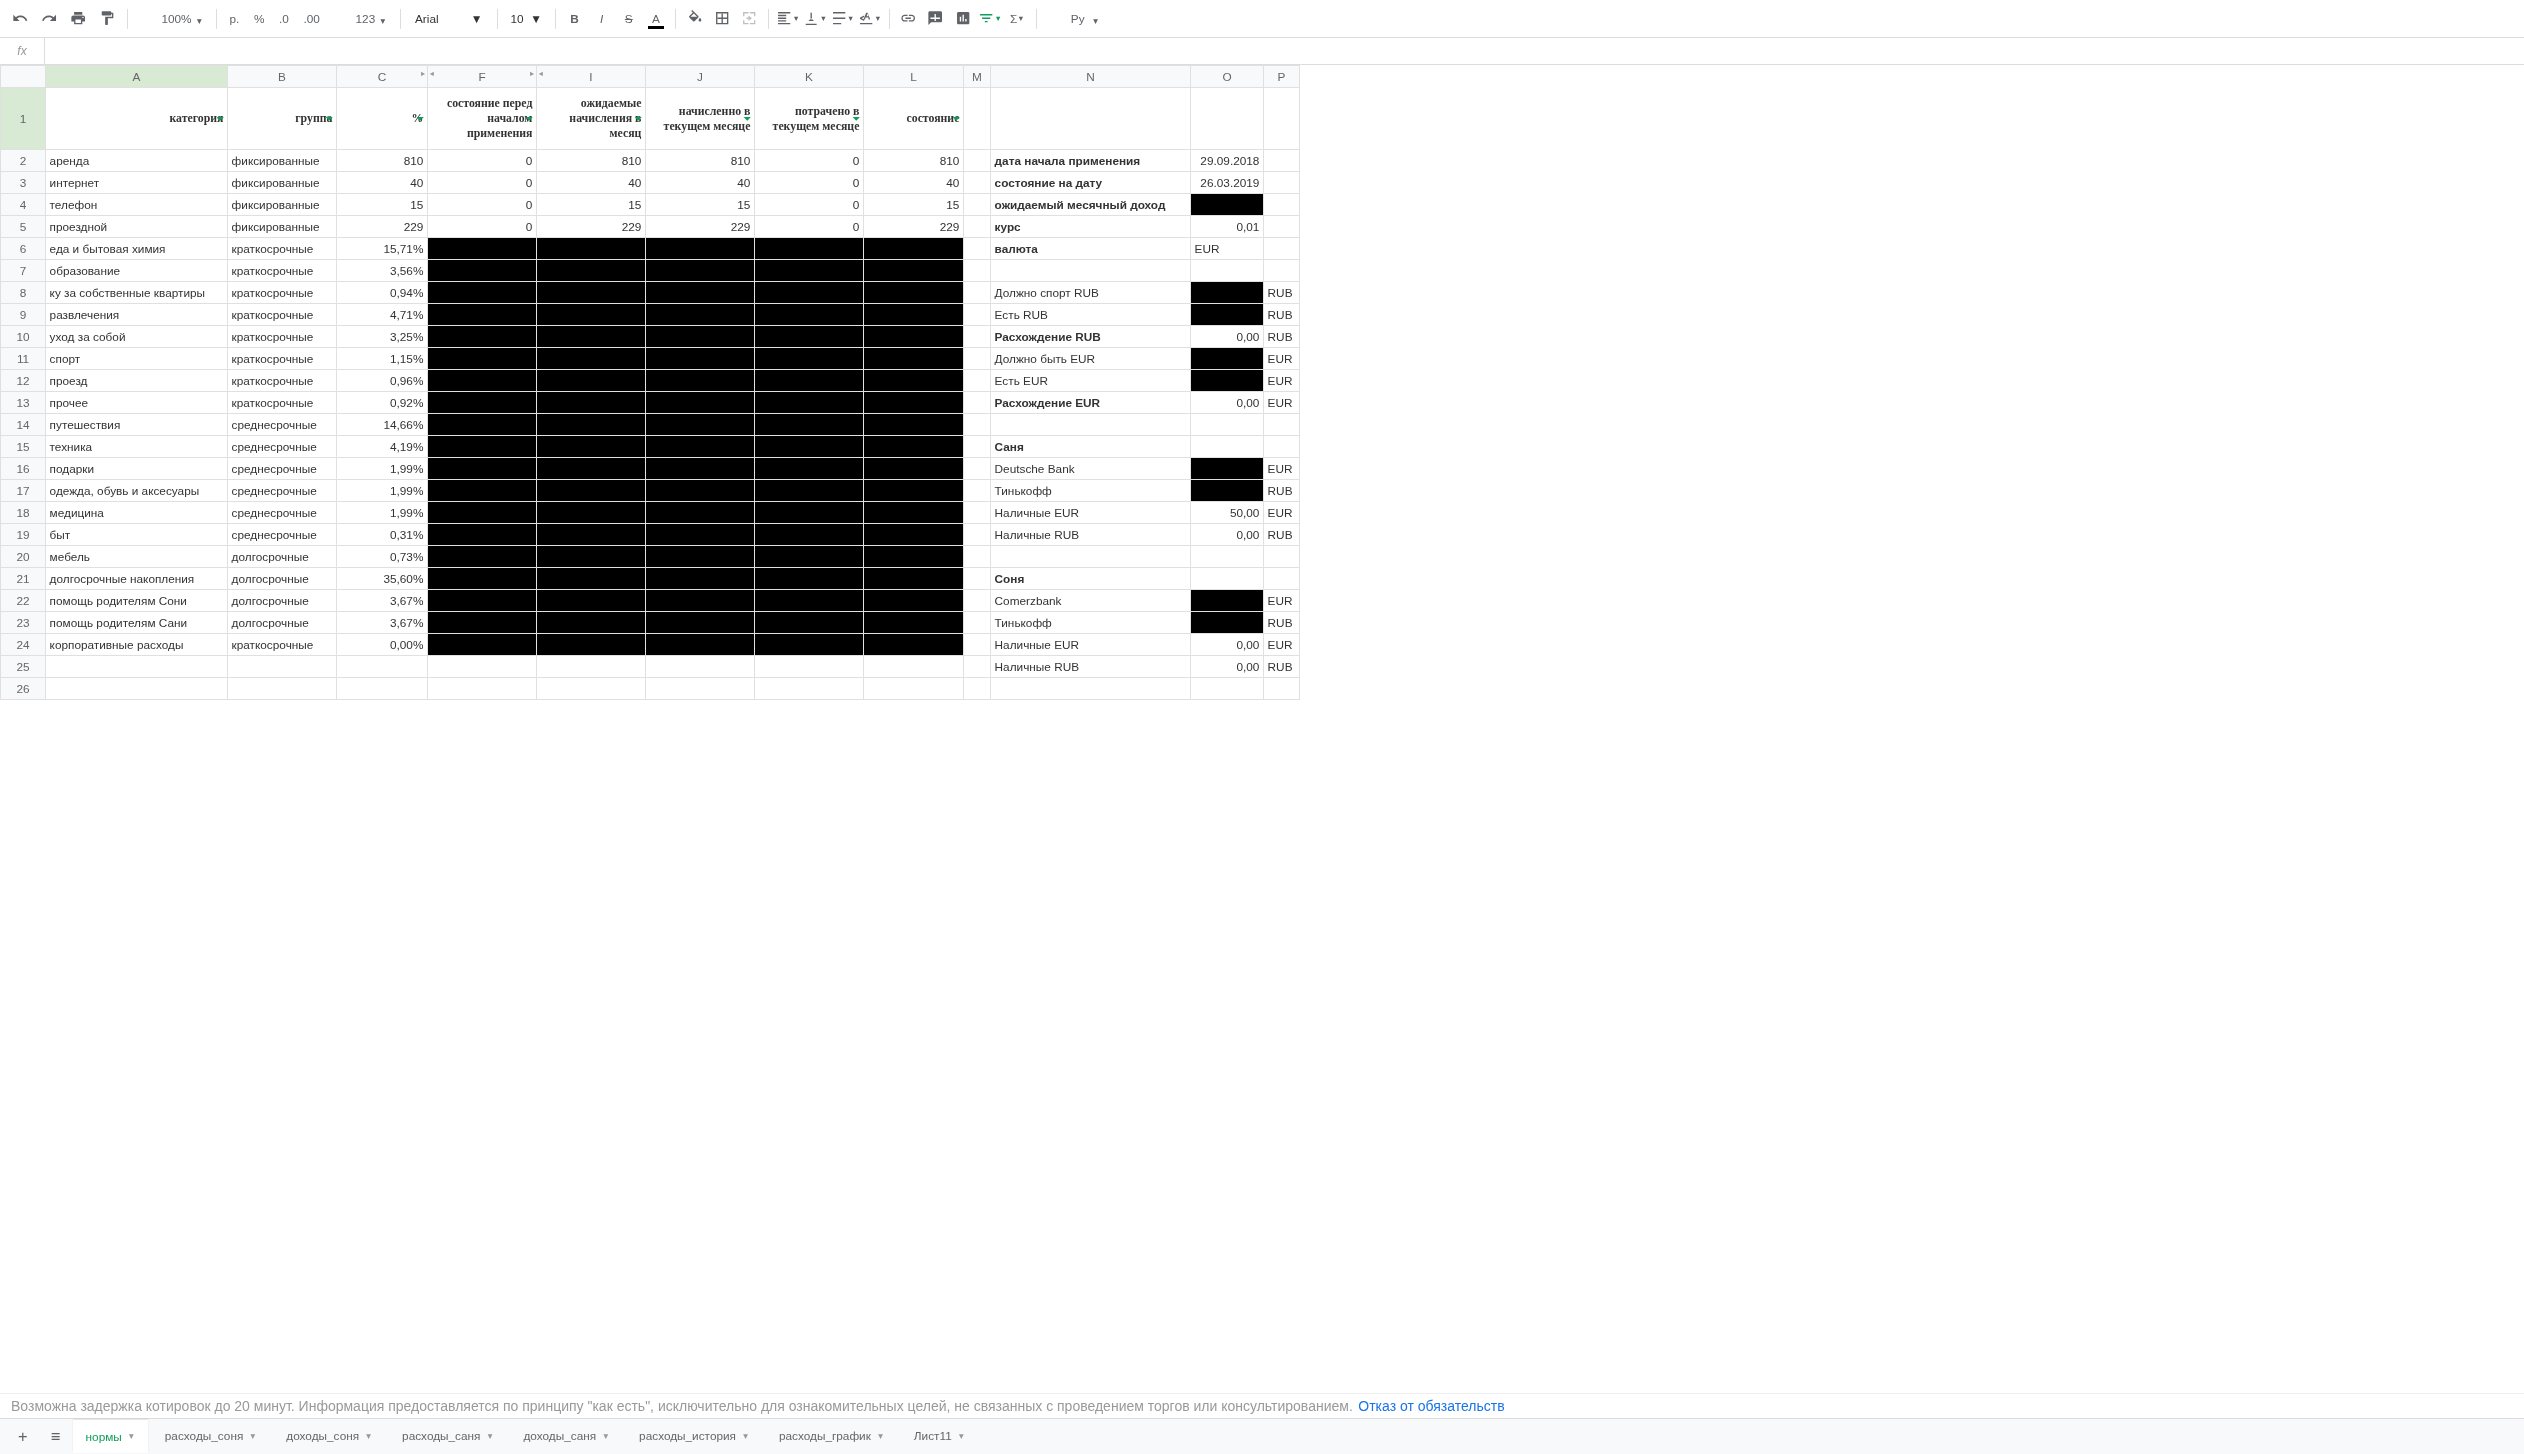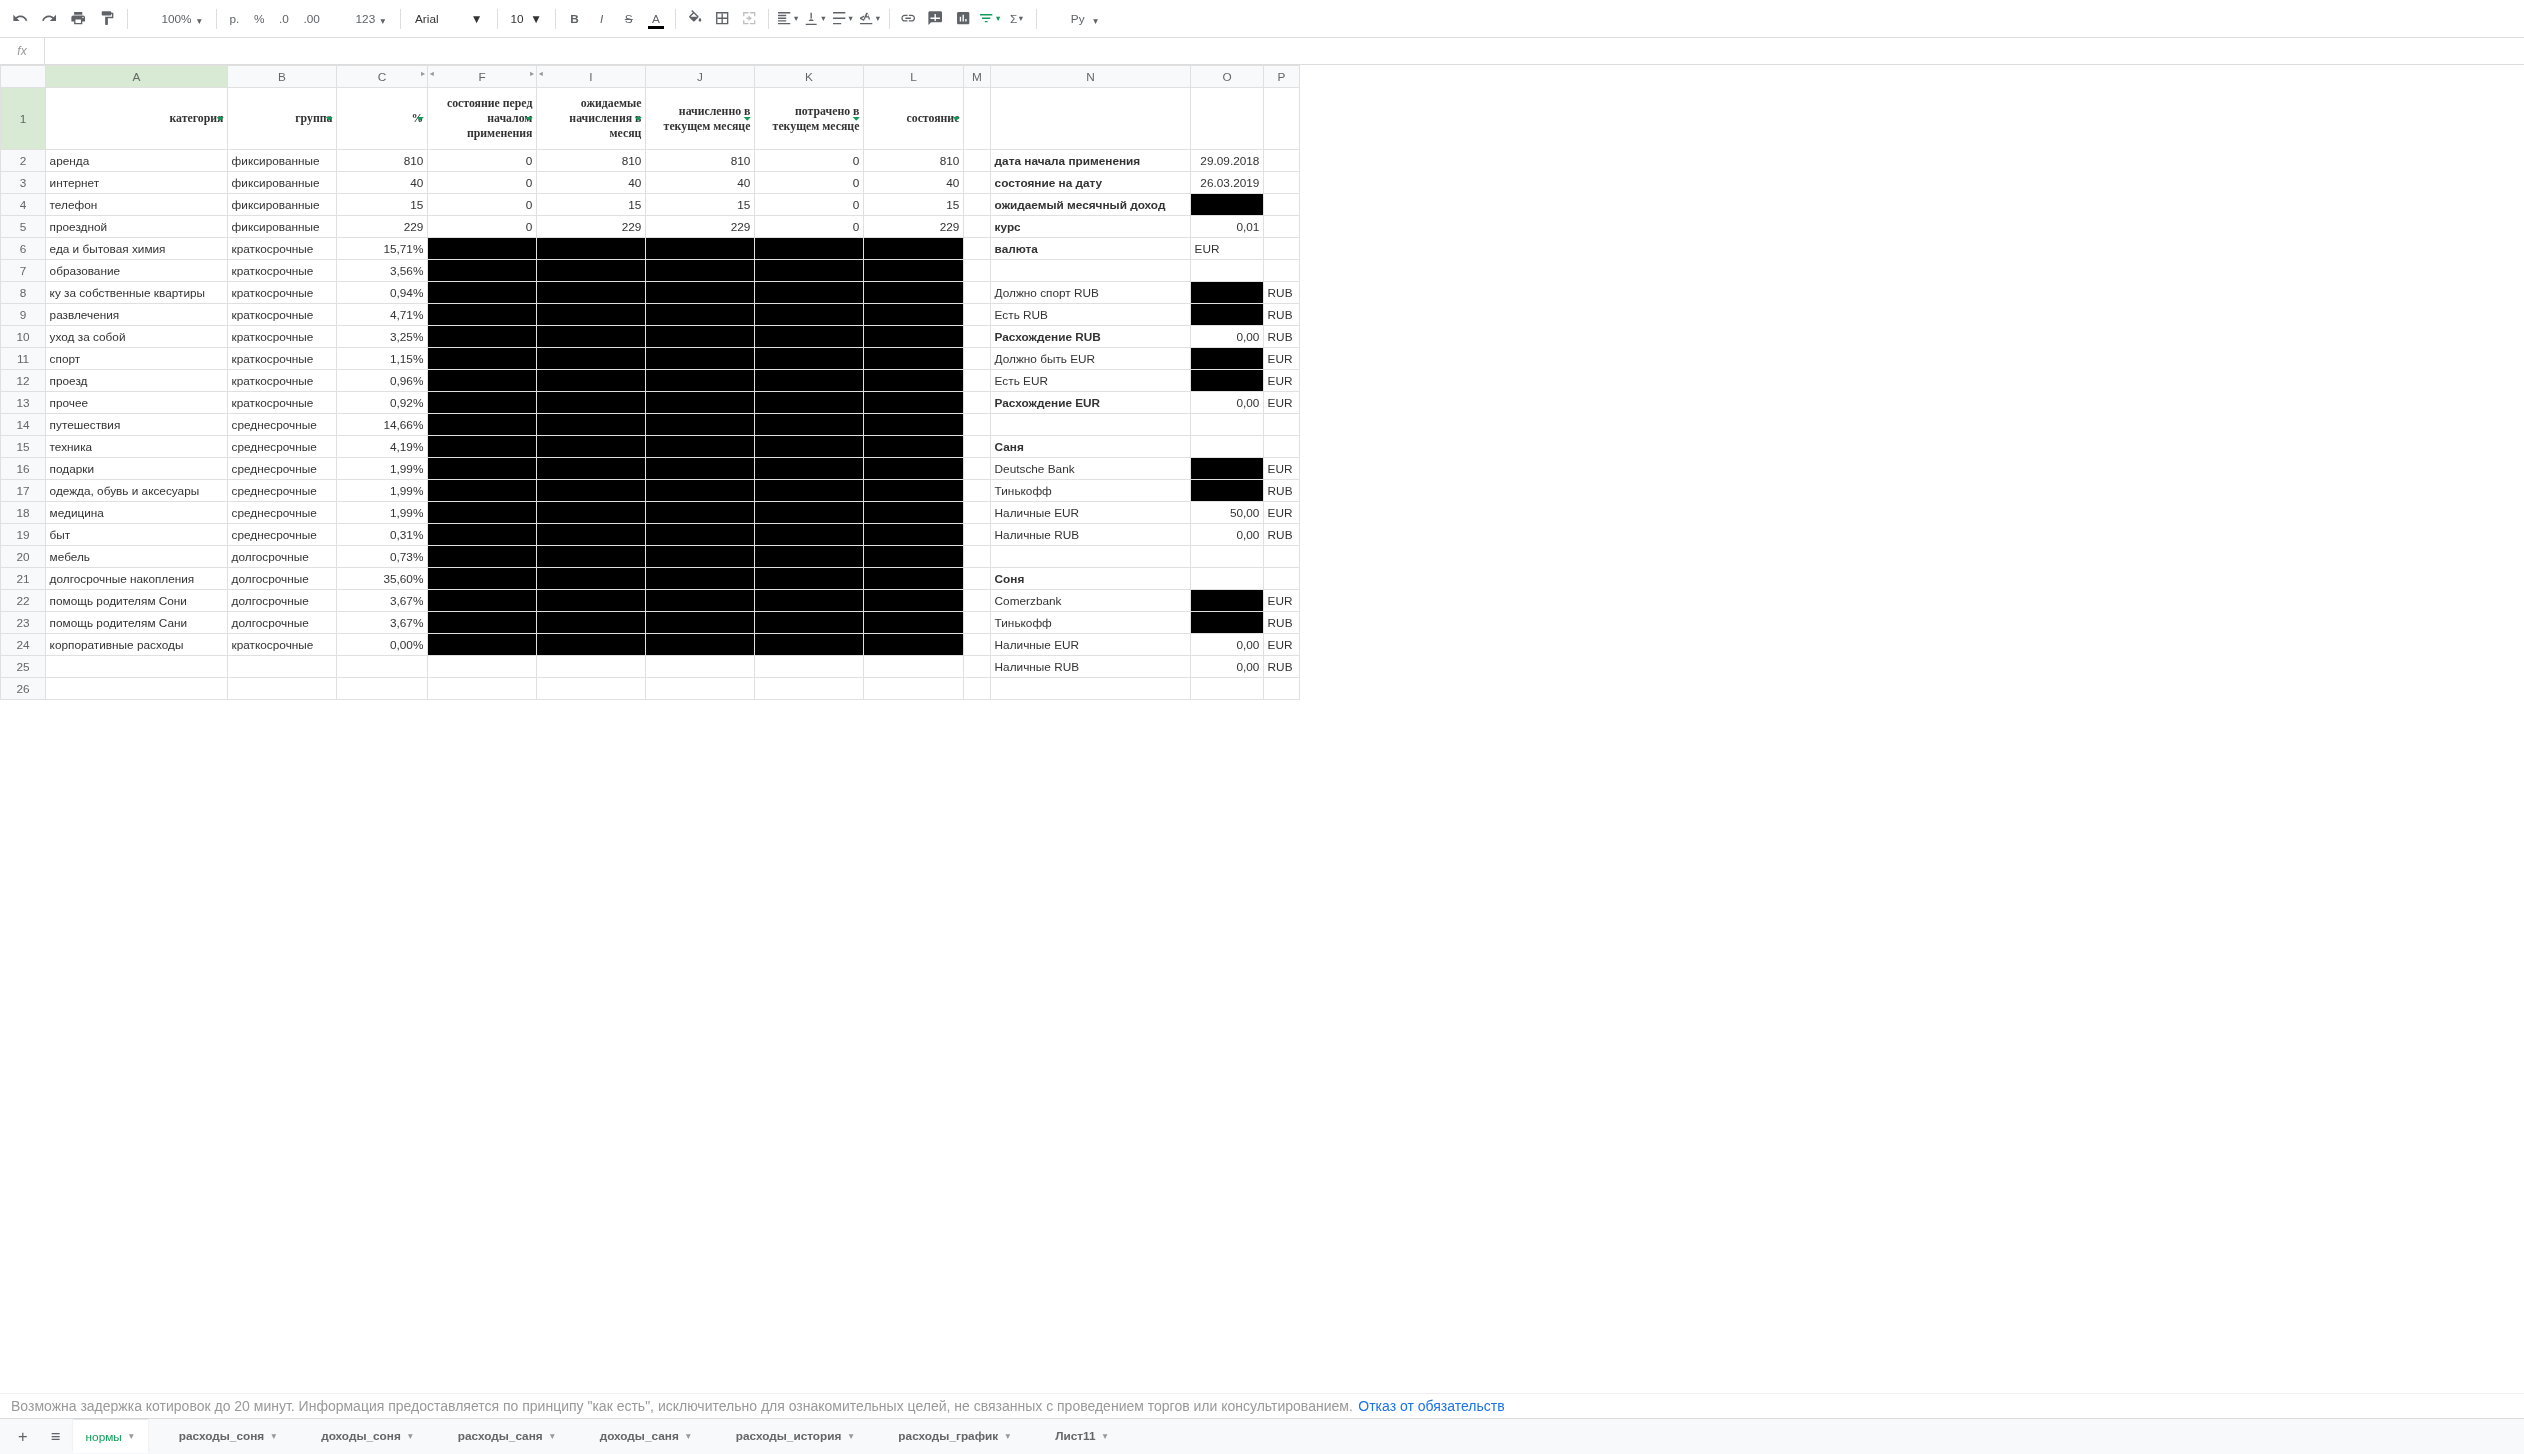--- a/index.html
+++ b/index.html
@@ -40,21 +40,21 @@
 .col-arrow { position: absolute; right: 1.8px; top: 1.8px; font-size: 8.2px; color: #999; }
 .col-arrow-l { position: absolute; left: 1.8px; top: 1.8px; font-size: 8.2px; color: #999; }
 .redacted { background: #000 !important; }
 .bold { font-weight: bold; }
 
 .disclaimer { height: 25.4px; padding: 0 11px; font-size: 14px; color: #999; display: flex; align-items: center; border-top: 0.9px solid #eee; }
 .disclaimer a { color: #1a73e8; margin-left: 5.5px; text-decoration: none; }
 
 .tabs-bar { height: 36px; background: #f8f9fa; border-top: 0.9px solid #ddd; display: flex; align-items: center; padding: 0 7.3px; gap: 1.8px; }
 .tabs-bar .tab-btn { width: 31px; height: 31px; display: flex; align-items: center; justify-content: center; cursor: pointer; color: #5f6368; font-size: 16.4px; }
-.tabs-bar .tab { padding: 0 12.7px; height: 33px; display: flex; align-items: center; font-size: 11.8px; color: #666; cursor: pointer; border-radius: 0; gap: 5.5px; font-weight: bold; }
+.tabs-bar .tab { padding: 0 12.7px; height: 33px; display: flex; align-items: center; font-size: 11.8px; color: #666; cursor: pointer; border-radius: 0; gap: 5.5px; }
 .tabs-bar .tab.active { background: #fff; color: #0f9d58; font-weight: 500; border-top: 1.8px solid transparent; box-shadow: 0 -0.9px 1.8px rgba(0,0,0,0.1); }
 .tabs-bar .tab .arrow { font-size: 8.2px; color: #999; }
 
 svg { width: 16.4px; height: 16.4px; }
 </style>
 </head>
 <body>
 
 <div class="toolbar">
   <div class="btn">
@@ -598,21 +598,21 @@
 </div>
 
 <div class="disclaimer">
   <span>Возможна задержка котировок до 20 минут. Информация предоставляется по принципу "как есть", исключительно для ознакомительных целей, не связанных с проведением торгов или консультированием.</span>
   <a href="#">Отказ от обязательств</a>
 </div>
 
 <div class="tabs-bar">
   <div class="tab-btn">+</div>
   <div class="tab-btn">≡</div>
-  <div id="tabs-container" style="display:flex;gap:18px">
+  <div id="tabs-container" style="display:flex;gap:4px">
       <div class="tab active">
         <span>нормы</span>
         <span class="arrow">▼</span>
       </div>
       <div class="tab">
         <span>расходы_соня</span>
         <span class="arrow">▼</span>
       </div>
       <div class="tab">
         <span>доходы_соня</span>

